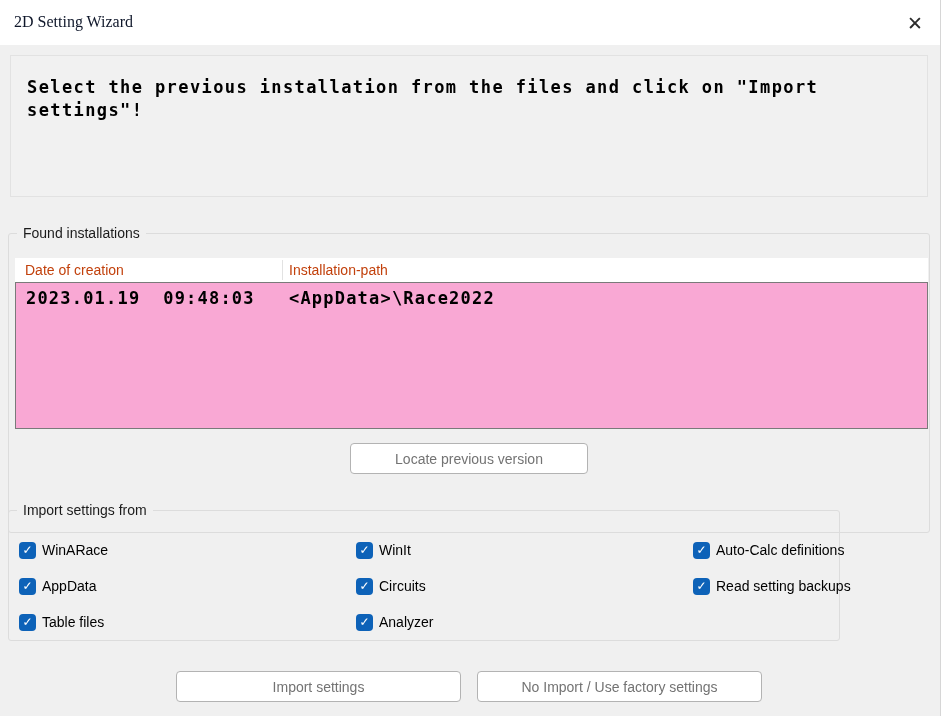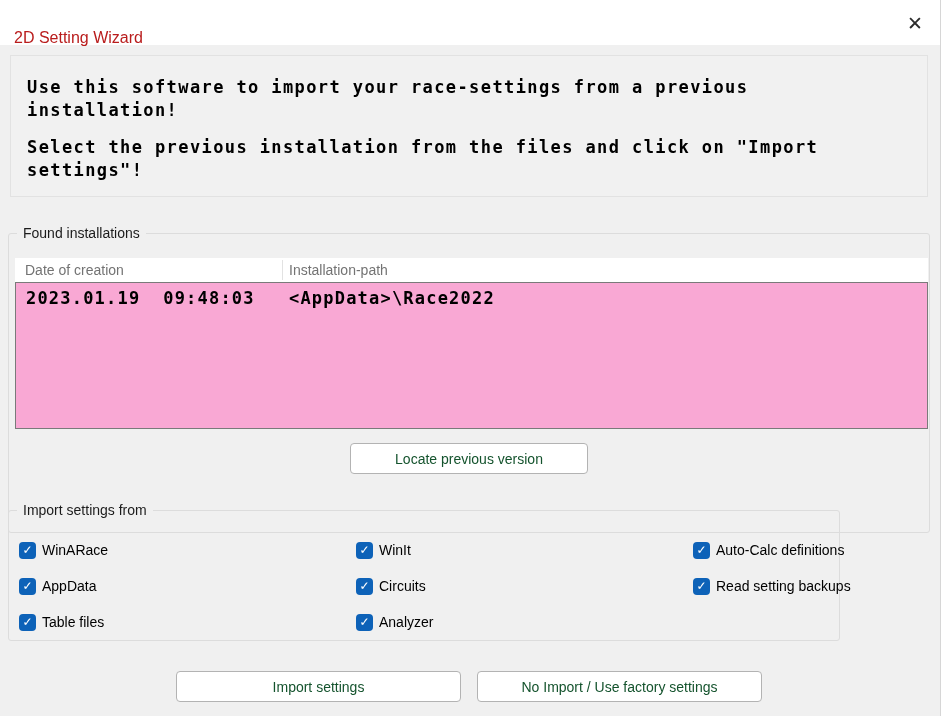--- a/index.html
+++ b/index.html
@@ -15,22 +15,22 @@
     border-right: 1px solid #d6d6d6;
   }
 
   
   .titlebar {
     position: absolute; left: 0; top: 0;
     width: 100%; height: 45px;
     background: #ffffff;
   }
   .title {
-    position: absolute; left: 14px; top: 16px;
-    line-height: 44px; font-size: 16px; color: #b91c1c;
+    position: absolute; left: 14px; top: 0;
+    line-height: 44px; font-size: 16px; color: #0f172a; font-family: Liberation Serif, serif;
   }
   .close-btn {
     position: absolute; right: 9px; top: 7px;
     width: 32px; height: 32px;
     display: flex; align-items: center; justify-content: center;
     font-size: 19px; color: #2b2b2b; font-weight: 400;
     cursor: pointer;
   }
 
   
@@ -60,21 +60,21 @@
     background: #f0f0f0; padding: 0 6px;
     font-size: 14px; color: #1b1b1b; line-height: 17px;
   }
 
   #group-found { left: 8px; top: 233px; width: 922px; height: 300px; }
 
   .table-header {
     position: absolute; left: 6px; top: 24px;
     width: 913px; height: 24px;
     background: #ffffff;
-    font-size: 14px; color: #737373; text-align: right;
+    font-size: 14px; color: #c2410c; text-align: right;
   }
   .th-date { position: absolute; left: 10px; top: 4px; }
   .th-path { position: absolute; left: 274px; top: 4px; }
   .th-divider {
     position: absolute; left: 267px; top: 2px;
     width: 1px; height: 20px; background: #e2e2e2;
   }
 
   .listbox {
     position: absolute; left: 6px; top: 48px;
@@ -92,21 +92,21 @@
   .cell-date { position: absolute; left: 10px; top: 0; }
   .cell-path { position: absolute; left: 273px; top: 0; }
 
   
   .btn {
     position: absolute;
     background: #ffffff;
     border: 1px solid #b3b3b3;
     border-radius: 4px;
     font-family: "Liberation Sans", sans-serif;
-    font-size: 14px; color: #14532d;
+    font-size: 14px; color: #737373;
     display: flex; align-items: center; justify-content: center;
     cursor: pointer;
   }
   #locate-btn   { left: 350px; top: 443px; width: 238px; height: 31px; }
   #import-btn   { left: 176px; top: 671px; width: 285px; height: 31px; }
   #noimport-btn { left: 477px; top: 671px; width: 285px; height: 31px; }
 
   
   #group-import { left: 8px; top: 510px; width: 832px; height: 131px; }
 
@@ -137,22 +137,20 @@
 <body>
 
 <div class="dialog">
 
   <div class="titlebar">
     <div class="title">2D Setting Wizard</div>
     <div class="close-btn">✕</div>
   </div>
 
   <div class="instruction-panel">
-    <p class="mono">Use this software to import your race-settings from a previous
-installation!</p>
     <p class="mono">Select the previous installation from the files and click on "Import
 settings"!</p>
   </div>
 
   <div class="groupbox" id="group-found">
     <span class="legend">Found installations</span>
 
     <div class="table-header">
       <span class="th-date">Date of creation</span>
       <span class="th-divider"></span>

